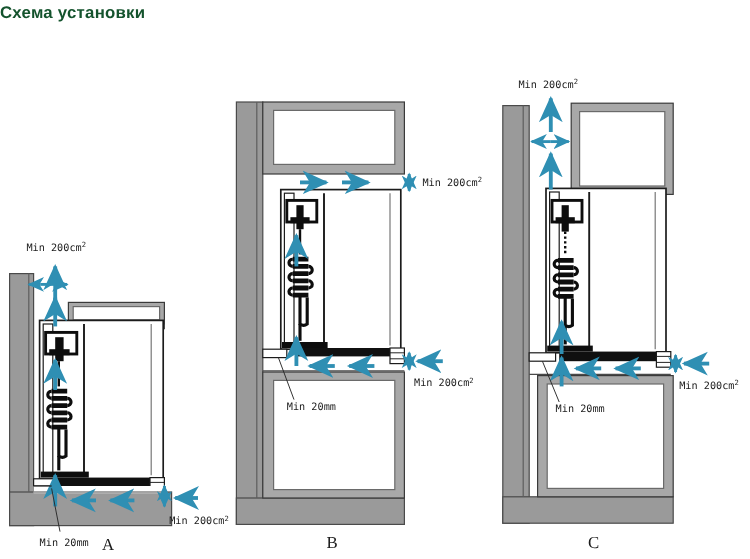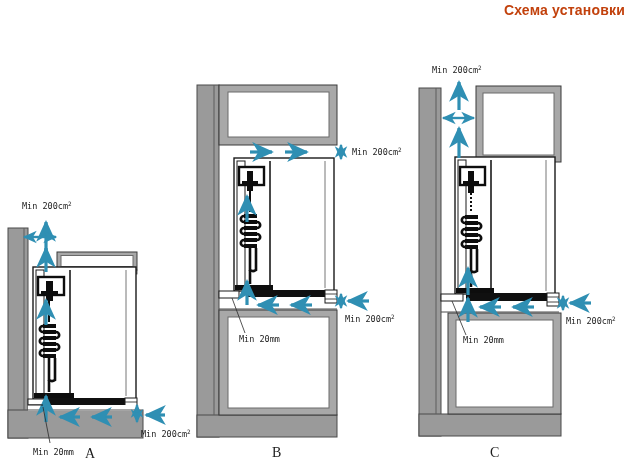--- a/index.html
+++ b/index.html
@@ -5,22 +5,22 @@
   html,body{margin:0;padding:0;}
   body{
     width:625px;height:466px;
     background:#ffffff;
     font-family:"Liberation Sans", sans-serif;
     overflow:hidden;
     position:relative;
   }
   #title{
     position:absolute;left:0;top:2px;width:625px;
-    text-align:right;
-    font-size:14px;font-weight:bold;color:#c2410c;
+    text-align:left;
+    font-size:14px;font-weight:bold;color:#14532d;
     letter-spacing:.2px;
   }
   #stage{position:absolute;left:0;top:0;width:625px;height:466px;}
   svg{display:block;}
   .lbl{
     font-family:"DejaVu Sans Mono", monospace;
     font-size:8.5px;fill:#1c1c1c;
   }
   .lbl-sup{font-size:6px;}
   .panel-letter{

